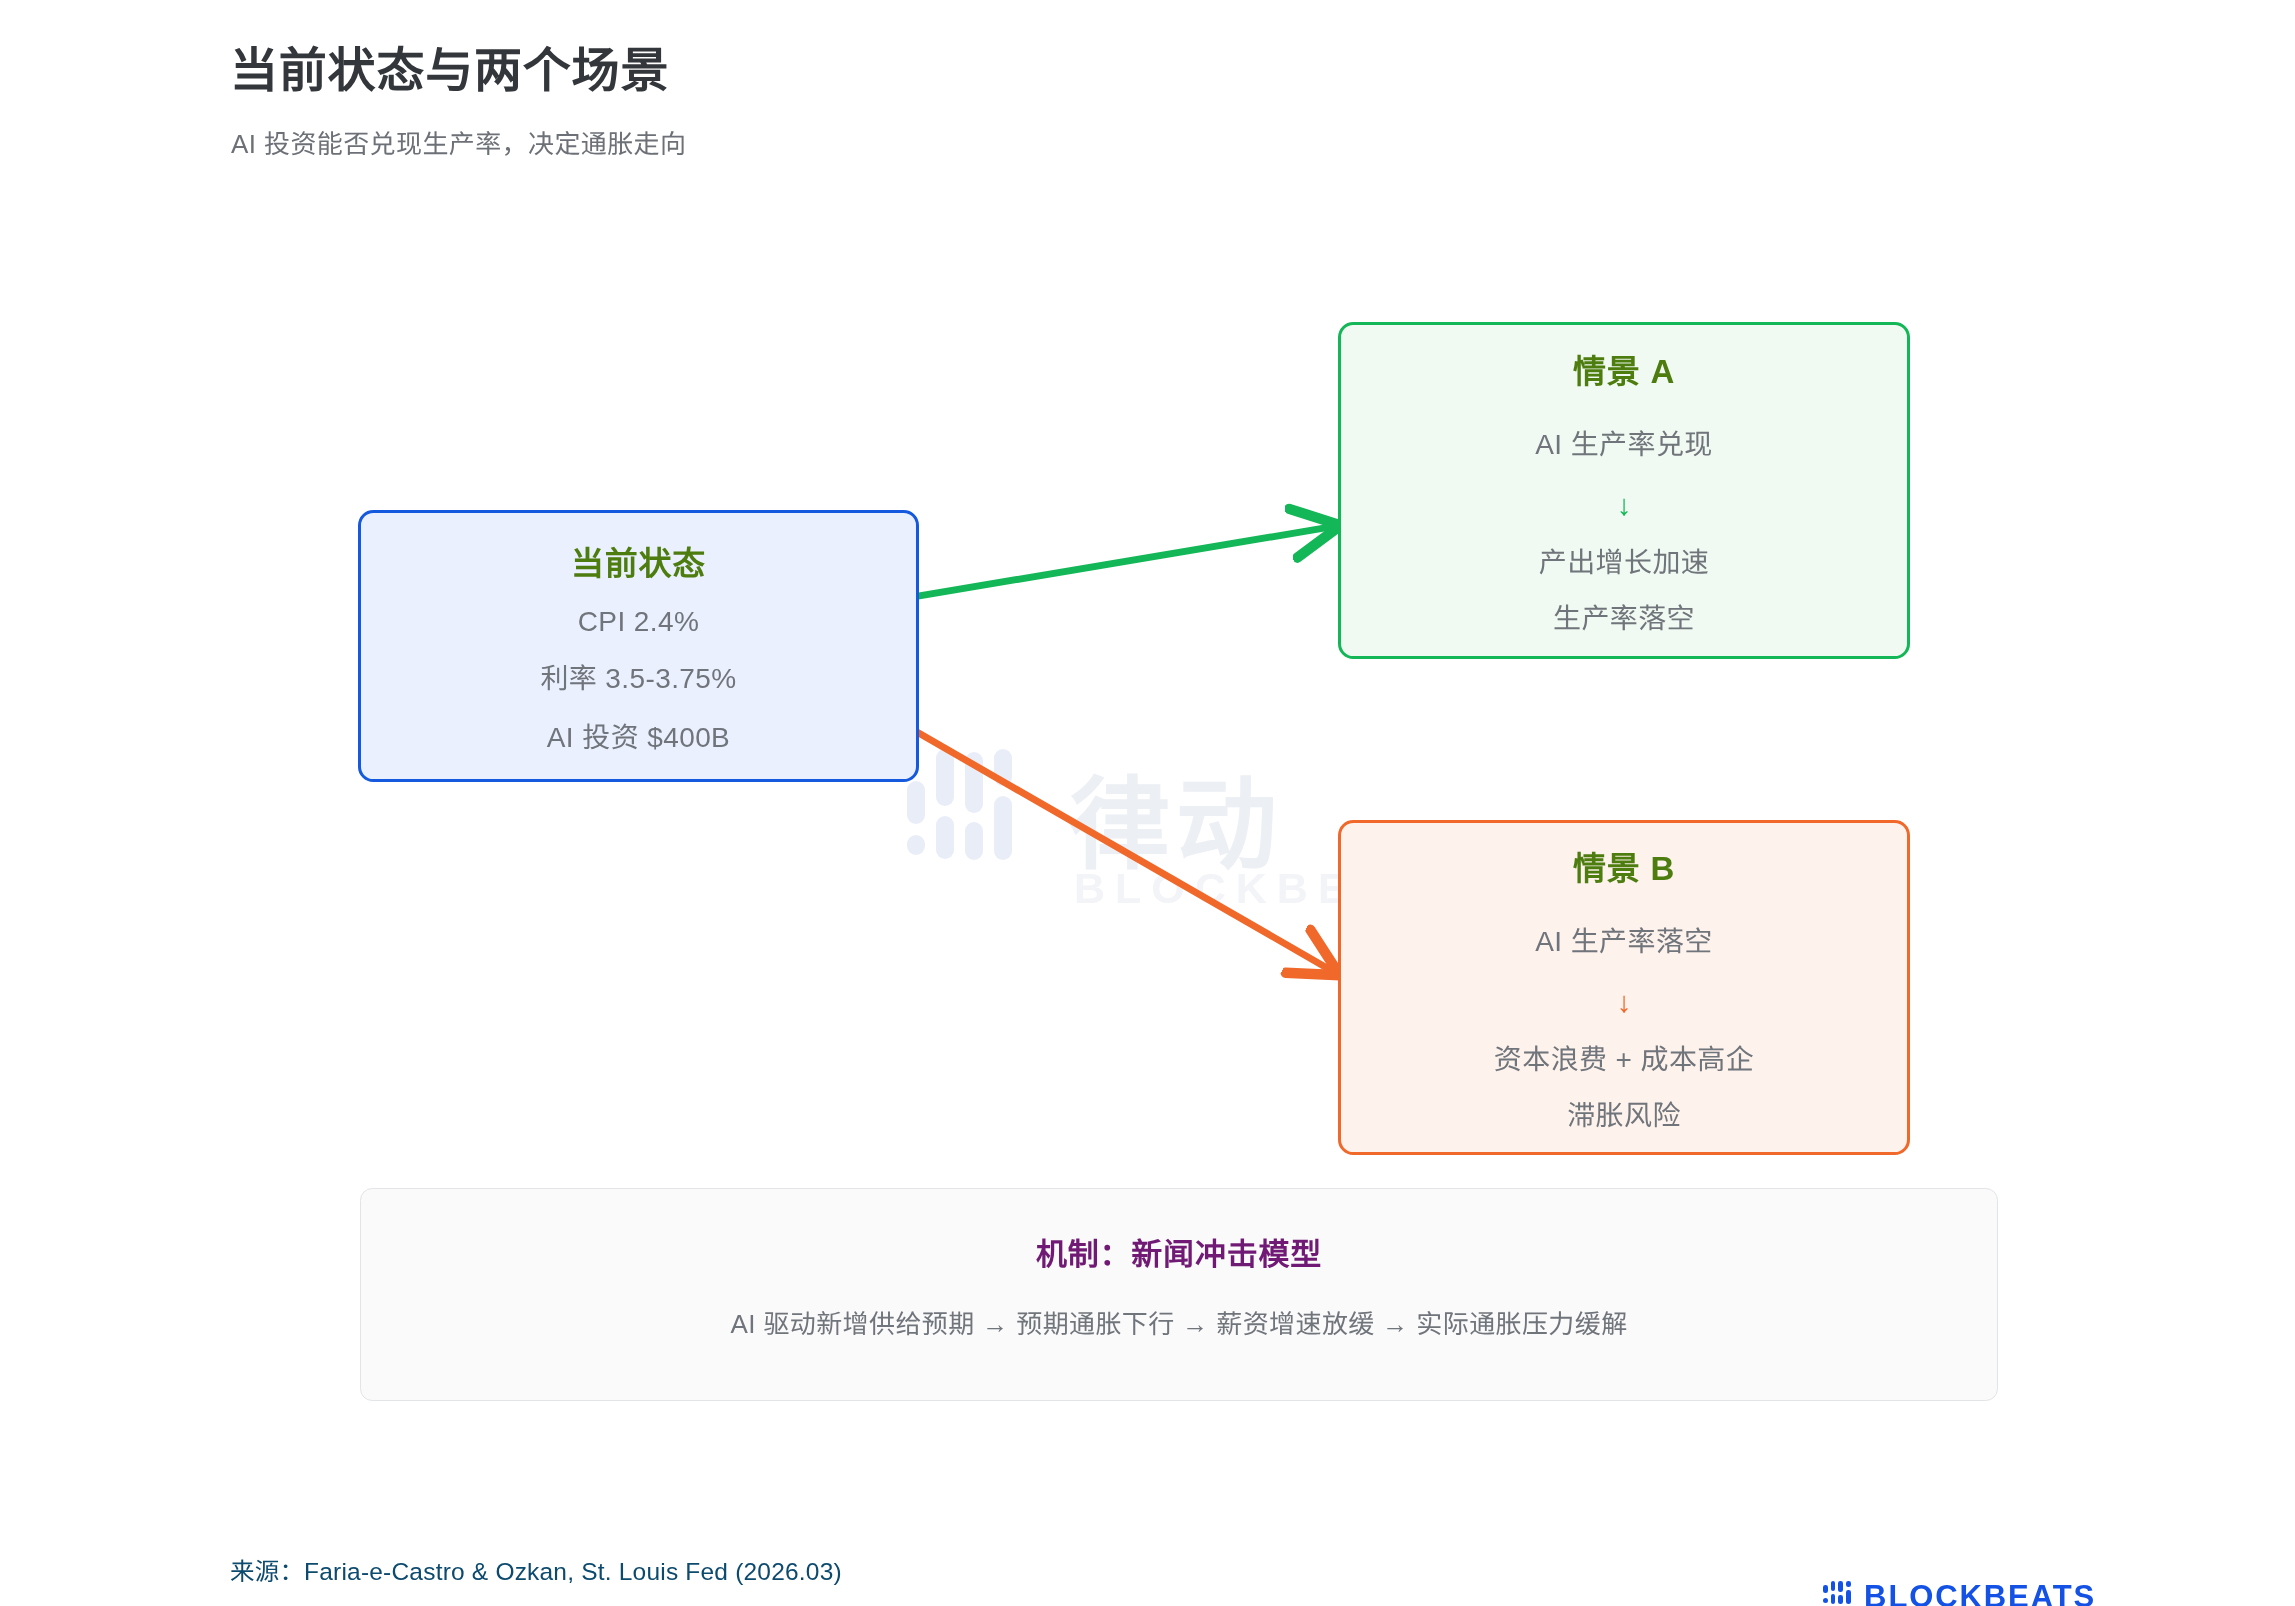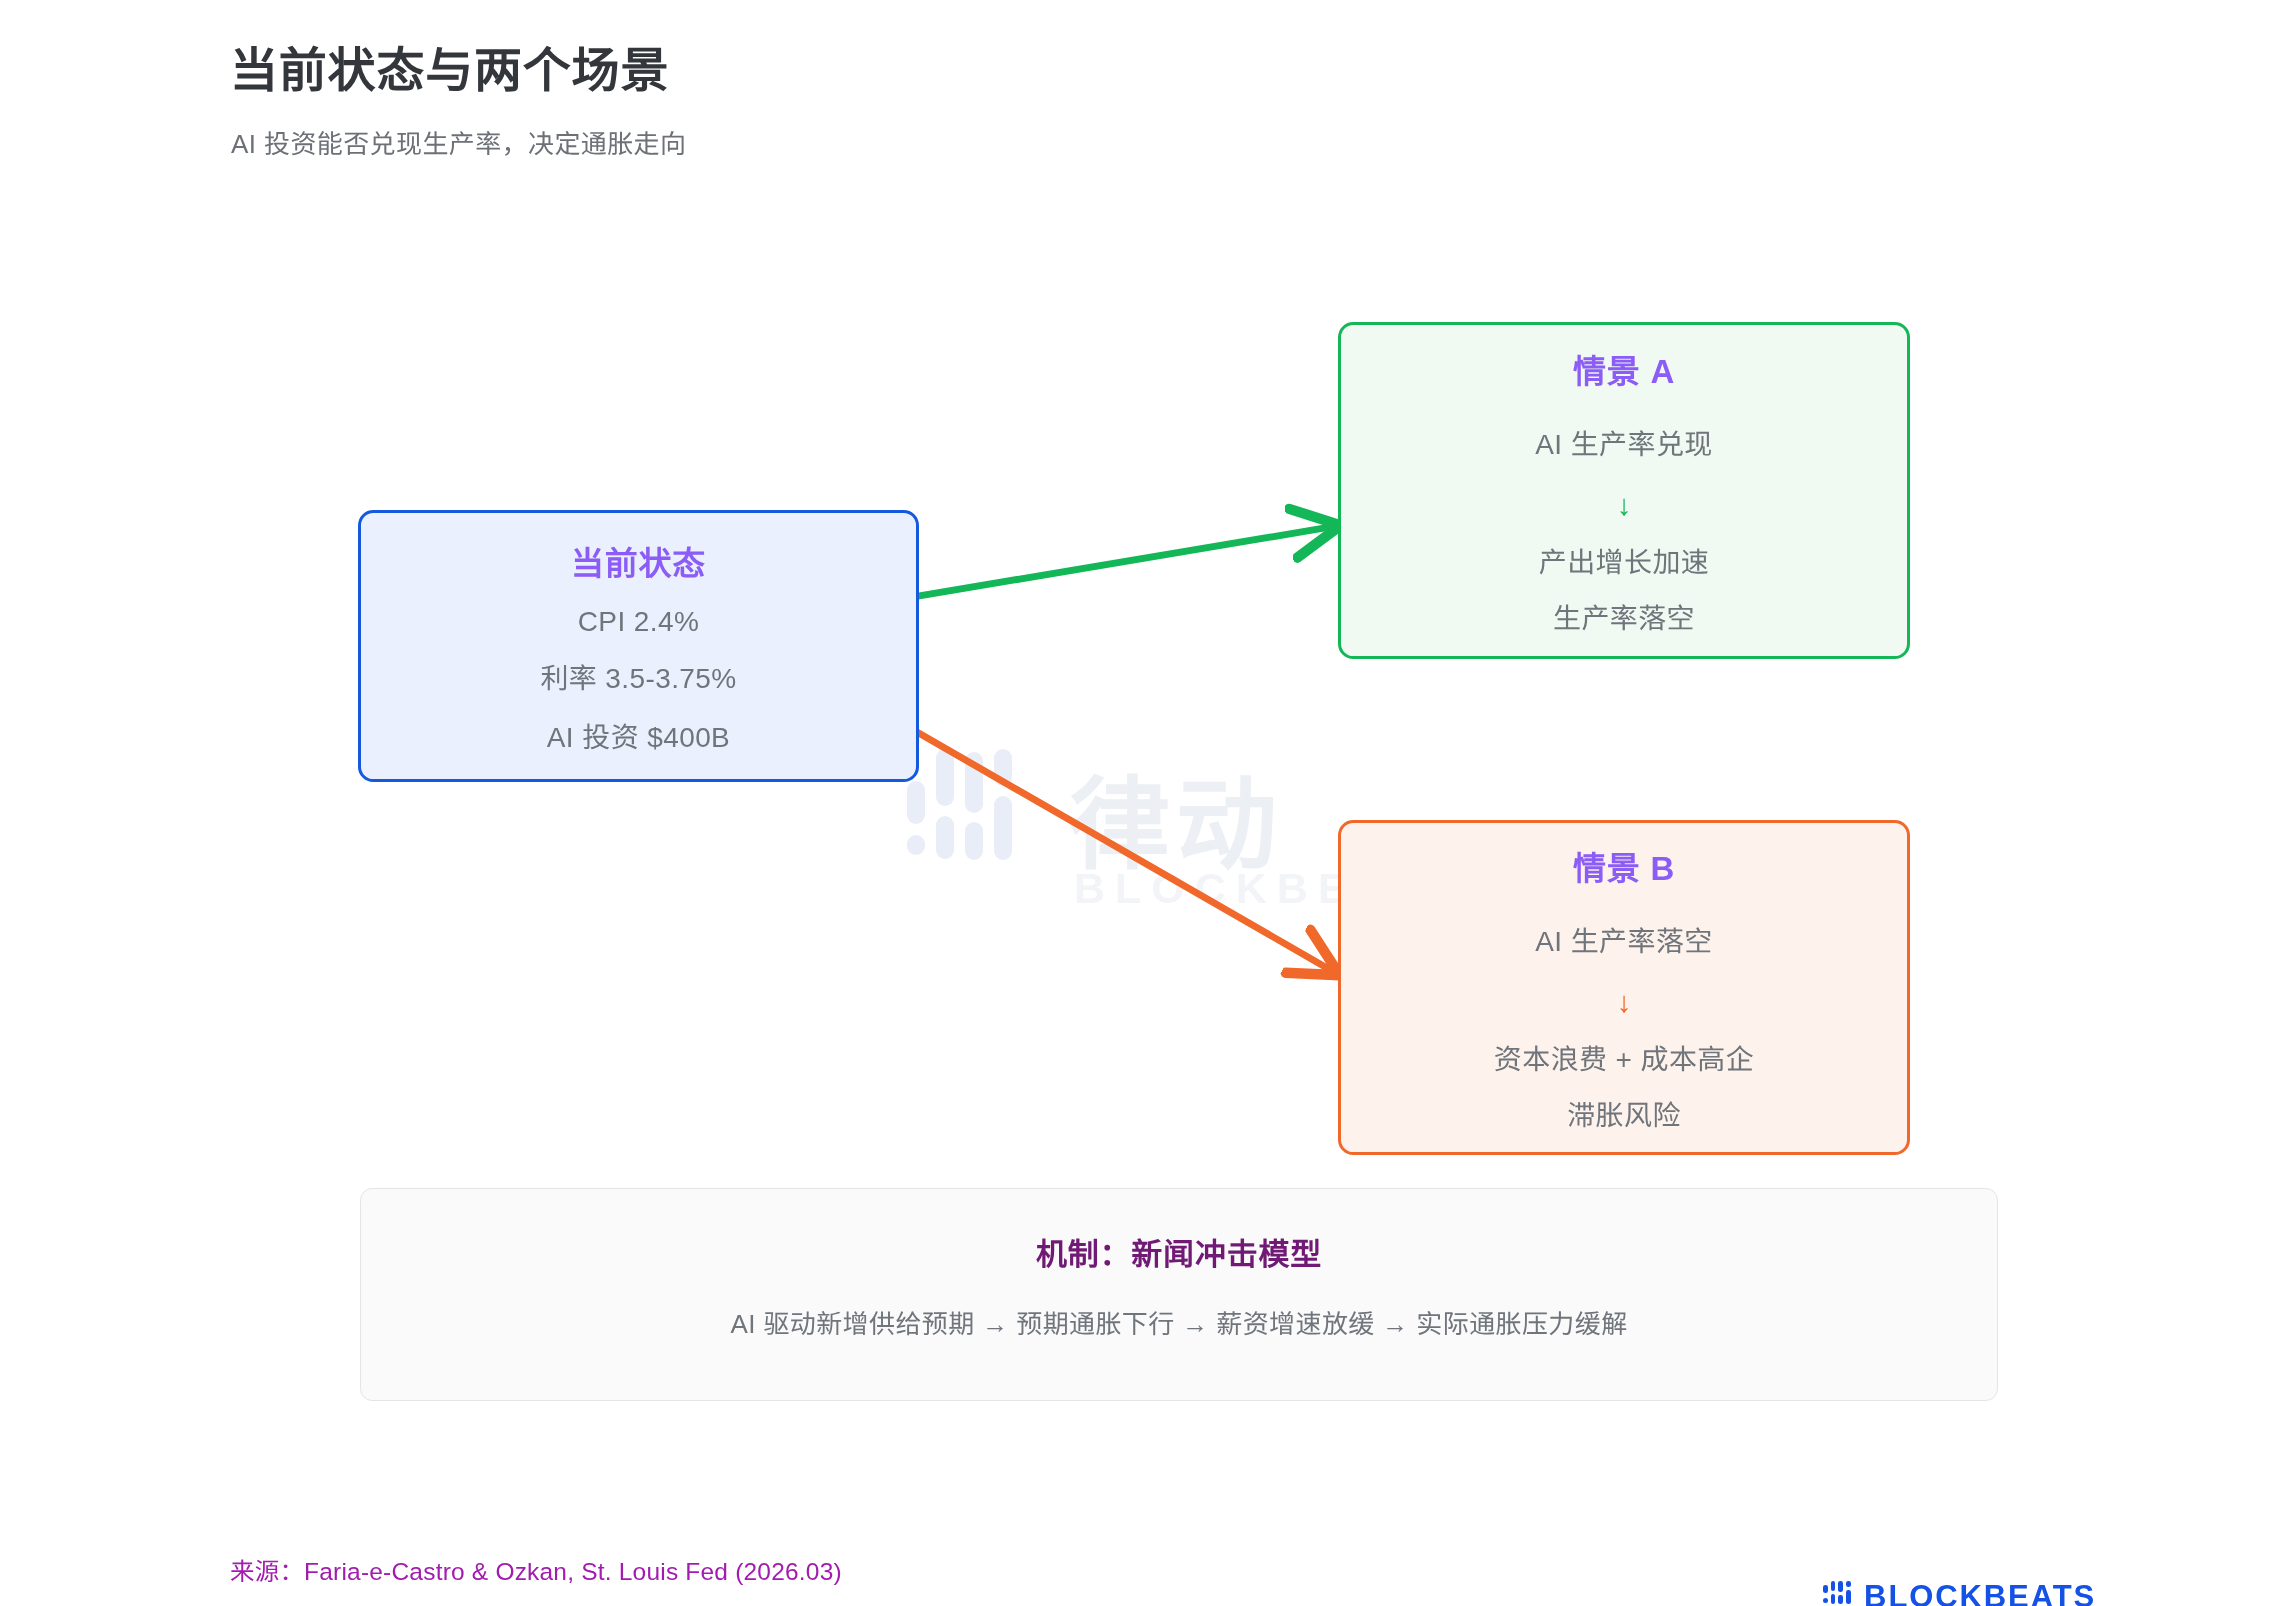--- a/index.html
+++ b/index.html
@@ -98,21 +98,21 @@
     border-radius: 15.3px;
     border-style: solid;
     display: flex;
     flex-direction: column;
     align-items: center;
     justify-content: center;
   }
   .node-title {
     font-size: 33px;
     font-weight: 700;
-    color: #8b5cf6;
+    color: #4d7c0f;
     letter-spacing: 0.8px;
     white-space: nowrap;
   }
   .node-line {
     font-size: 28px;
     font-weight: 400;
     color: #70747b;
     letter-spacing: 0.4px;
     white-space: nowrap;
   }
@@ -198,21 +198,21 @@
     white-space: nowrap;
   }
 
   
   #source-note {
     position: absolute;
     left: 230px;
     top: 1532px;
     font-size: 24.5px;
     font-weight: 400;
-    color: #a21caf;
+    color: #0c4a6e;
     letter-spacing: 0.2px;
     white-space: nowrap;
   }
   #brand-logo {
     position: absolute;
     left: 1823px;
     top: 1559px;
     height: 34px;
     display: flex;
     align-items: center;

